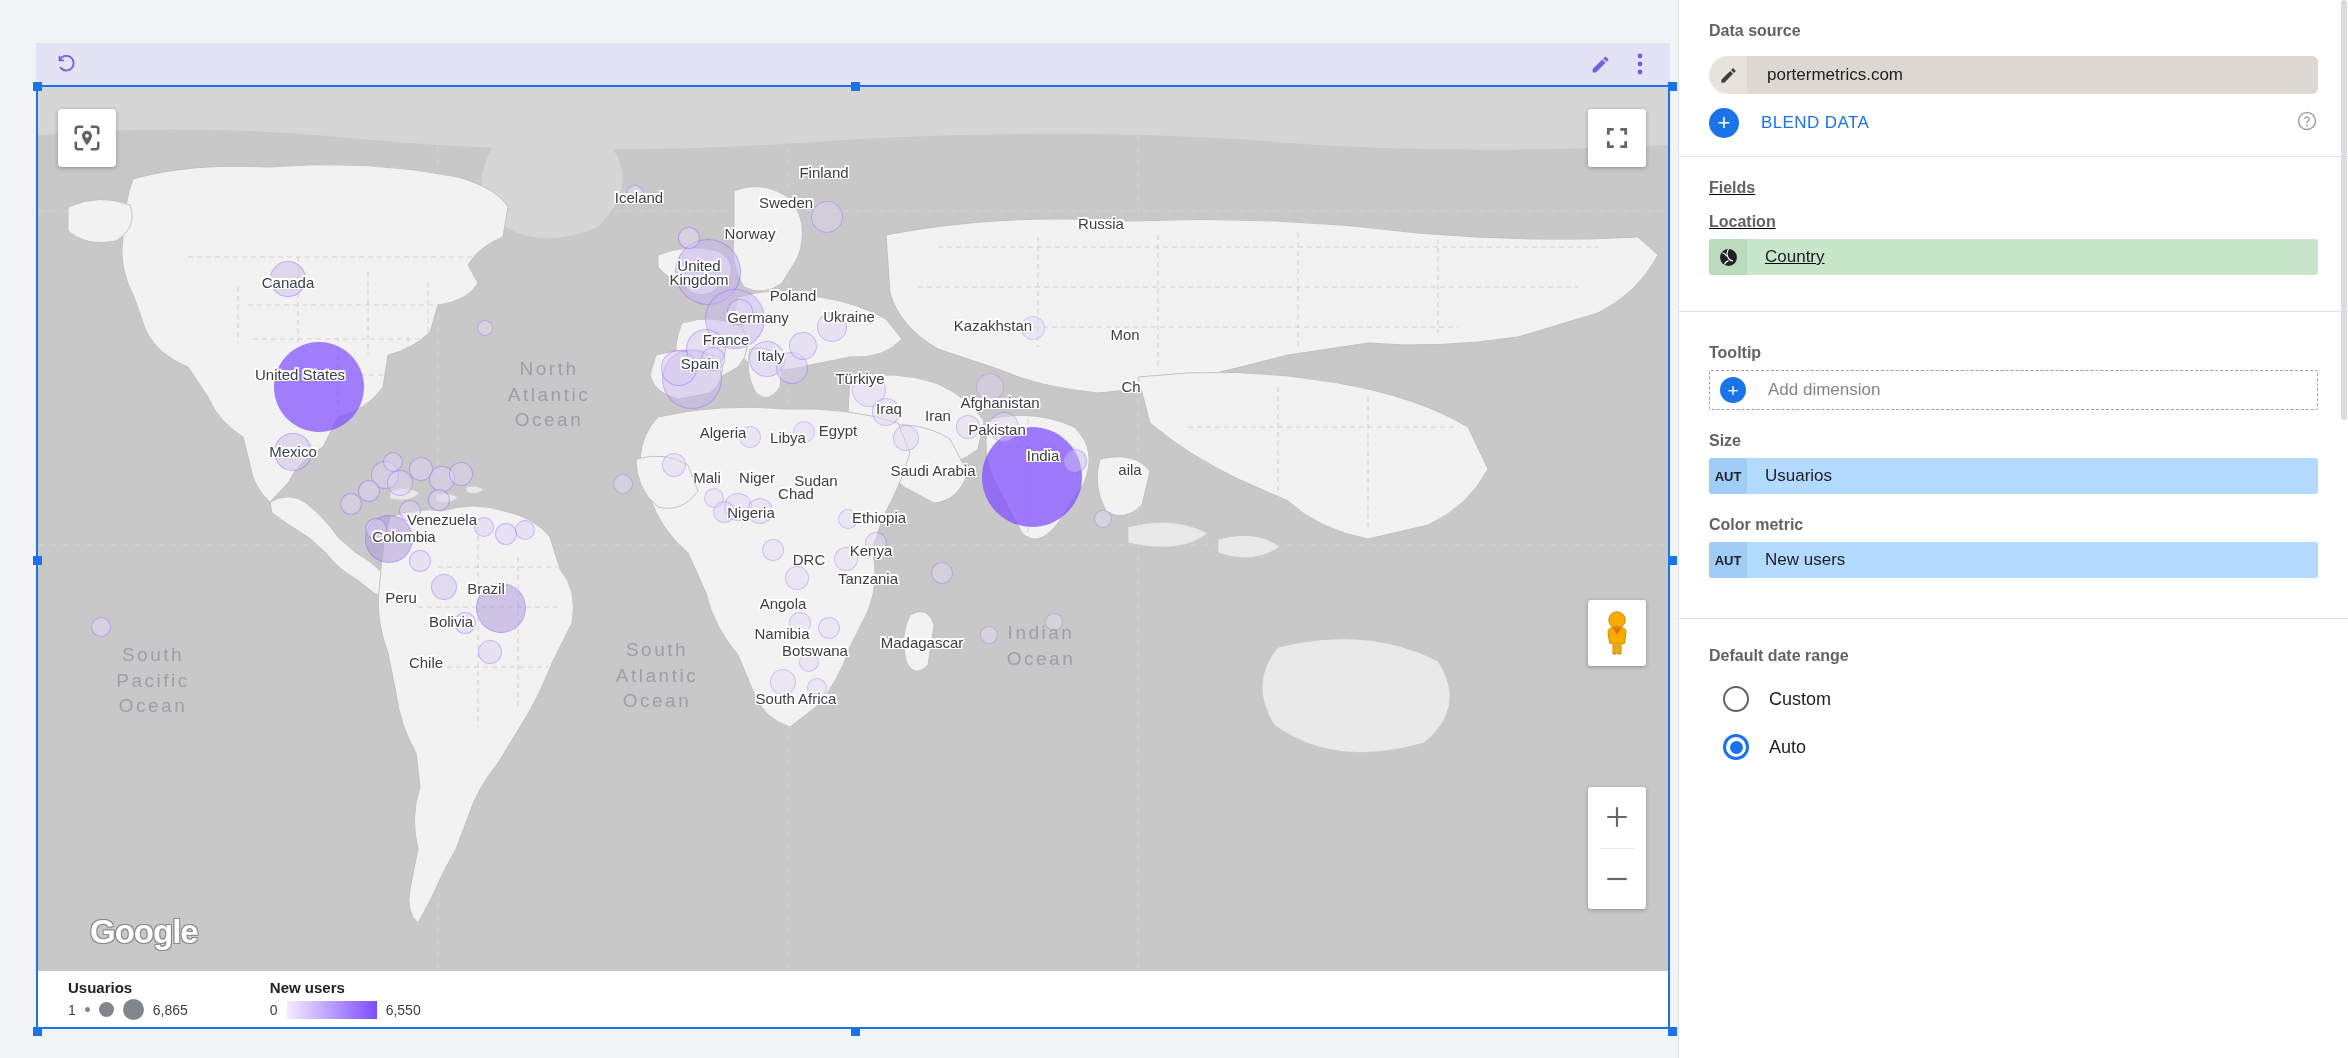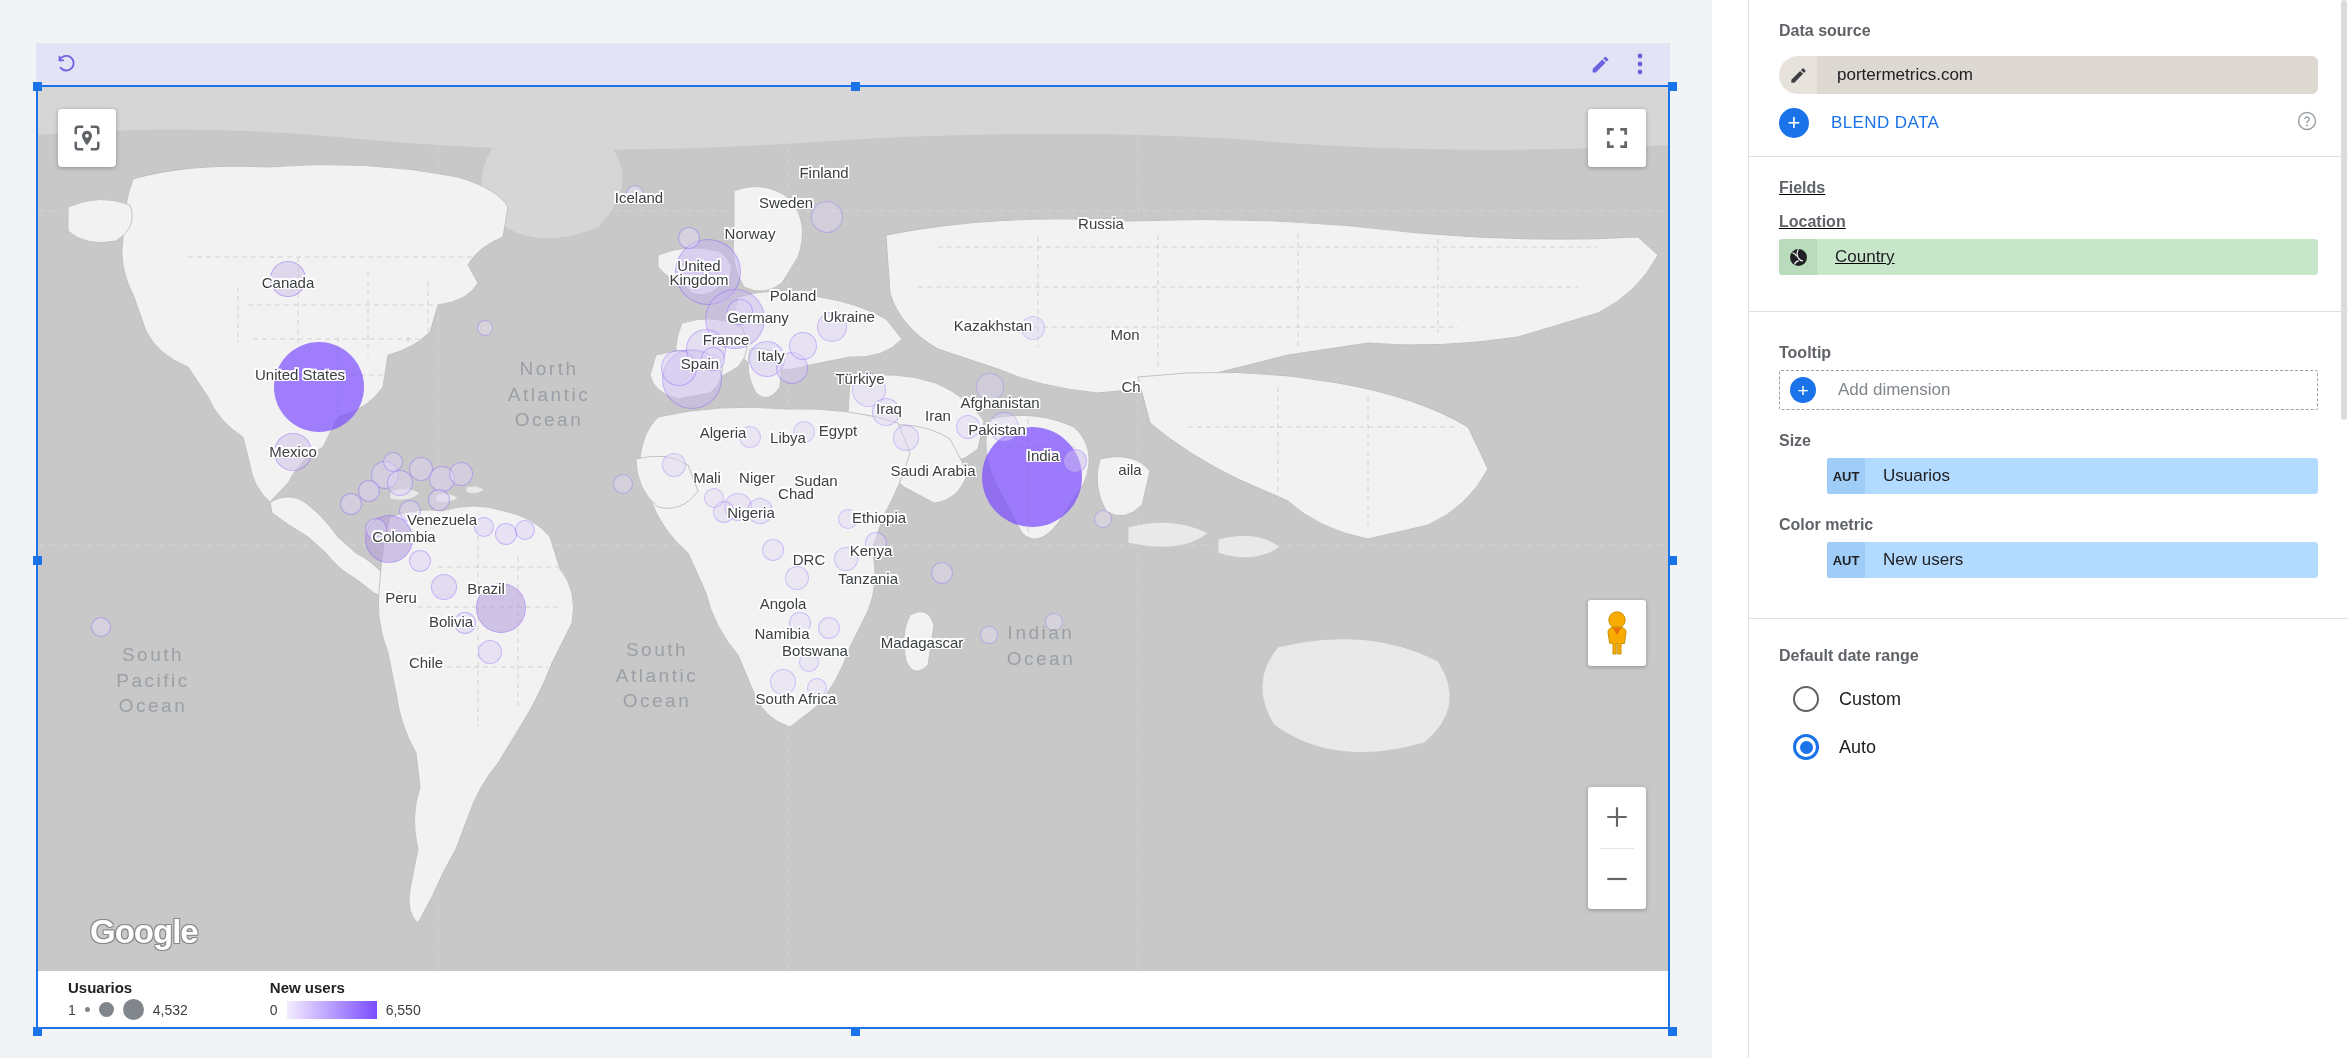--- a/index.html
+++ b/index.html
@@ -137,21 +137,21 @@
   .legend-block { display:flex; flex-direction:column; gap:4px; }
   .legend-title { font-size:15px; font-weight:bold; color:#202124; }
   .legend-row { display:flex; align-items:center; gap:9px; height:20px; }
   .legend-row .lv { font-size:14px; color:#3c4043; }
   .dot { background:#80868b; border-radius:50%; }
   .ramp { width:90px; height:18px; background: linear-gradient(to right,#f3ecff,#7c4dff); }
 
   
   #panel {
     position:absolute; right:0; top:0;
-    width:600px; height:1058px;
+    width:670px; height:1058px;
     background:#fff;
     border-left:1px solid #e0e0e0;
     font-size:17px;
     overflow:hidden;
   }
   .p-section { padding: 22px 30px 18px 30px; }
   .p-divider { height:1px; background:#e0e0e0; }
   .p-head { font-size:16px; font-weight:bold; color:#5f6368; margin-bottom:16px; }
   .p-sub { font-size:16px; font-weight:bold; color:#5f6368; margin: 14px 0 8px 0; }
 
@@ -171,21 +171,21 @@
   .plus-circle {
     width:30px; height:30px; border-radius:50%; background:#1a73e8;
     color:#fff; display:flex; align-items:center; justify-content:center;
     font-size:22px; line-height:1; font-weight:400;
   }
   .blend-label { margin-left:22px; color:#1a73e8; font-size:17px; letter-spacing:.4px; }
   .help-icon { margin-left:auto; color:#9aa0a6; }
 
   .chip { display:flex; align-items:center; height:36px; border-radius:3px; overflow:hidden; }
   .chip.dim { background:#c8e6c9; }
-  .chip.met { background:#b3daff;margin-left:48px; }
+  .chip.met { background:#b3daff; }
   .chip .chip-icon {
     width:38px; height:36px; display:flex; align-items:center; justify-content:center;
     font-size:13px; font-weight:bold; color:#202124;
   }
   .chip.dim .chip-icon { background:#badbbc; }
   .chip.met .chip-icon { background:#a0cdf7; }
   .chip .chip-label { padding-left:18px; font-size:17px; color:#202124; }
 
   .chip-empty {
     display:flex; align-items:center; height:40px;
@@ -501,21 +501,21 @@
         </div>
 
         <div id="legend">
           <div class="legend-block">
             <div class="legend-title">Usuarios</div>
             <div class="legend-row">
               <span class="lv">1</span>
               <span class="dot" style="width:5px;height:5px;"></span>
               <span class="dot" style="width:15px;height:15px;"></span>
               <span class="dot" style="width:21px;height:21px;"></span>
-              <span class="lv">4,532</span>
+              <span class="lv">6,865</span>
             </div>
           </div>
           <div class="legend-block">
             <div class="legend-title">New users</div>
             <div class="legend-row">
               <span class="lv">0</span>
               <span class="ramp"></span>
               <span class="lv">6,550</span>
             </div>
           </div>

